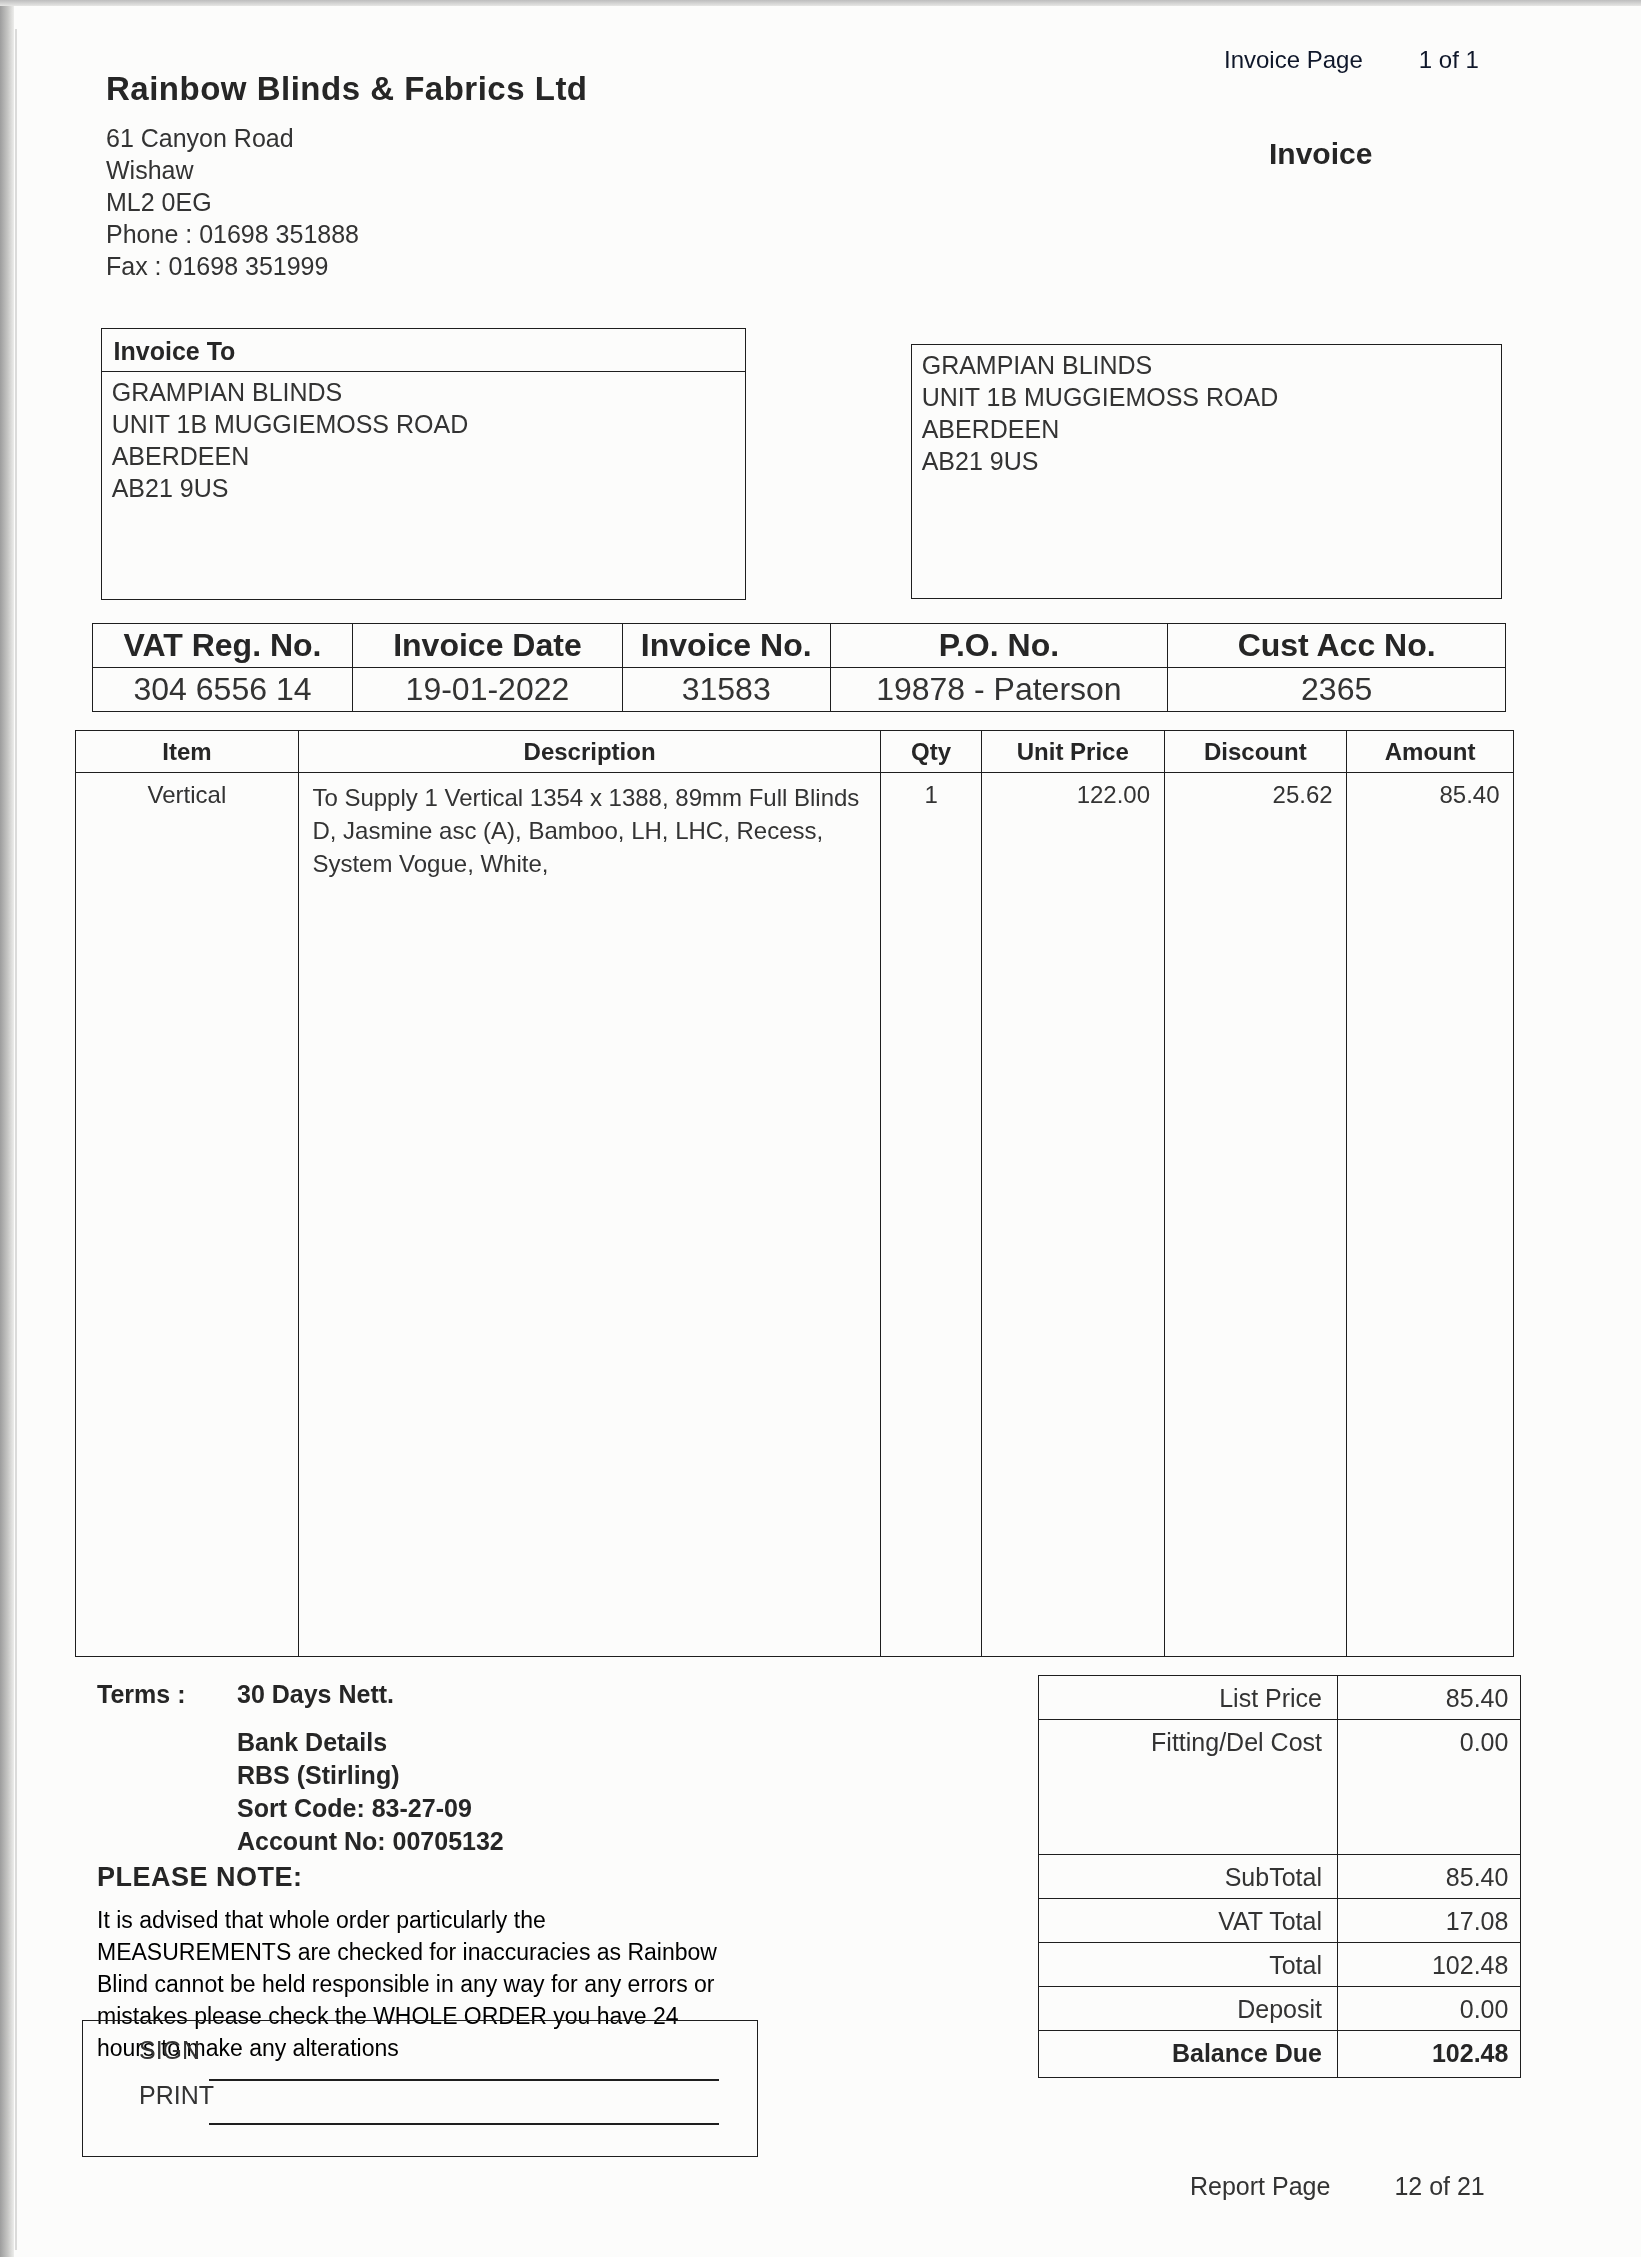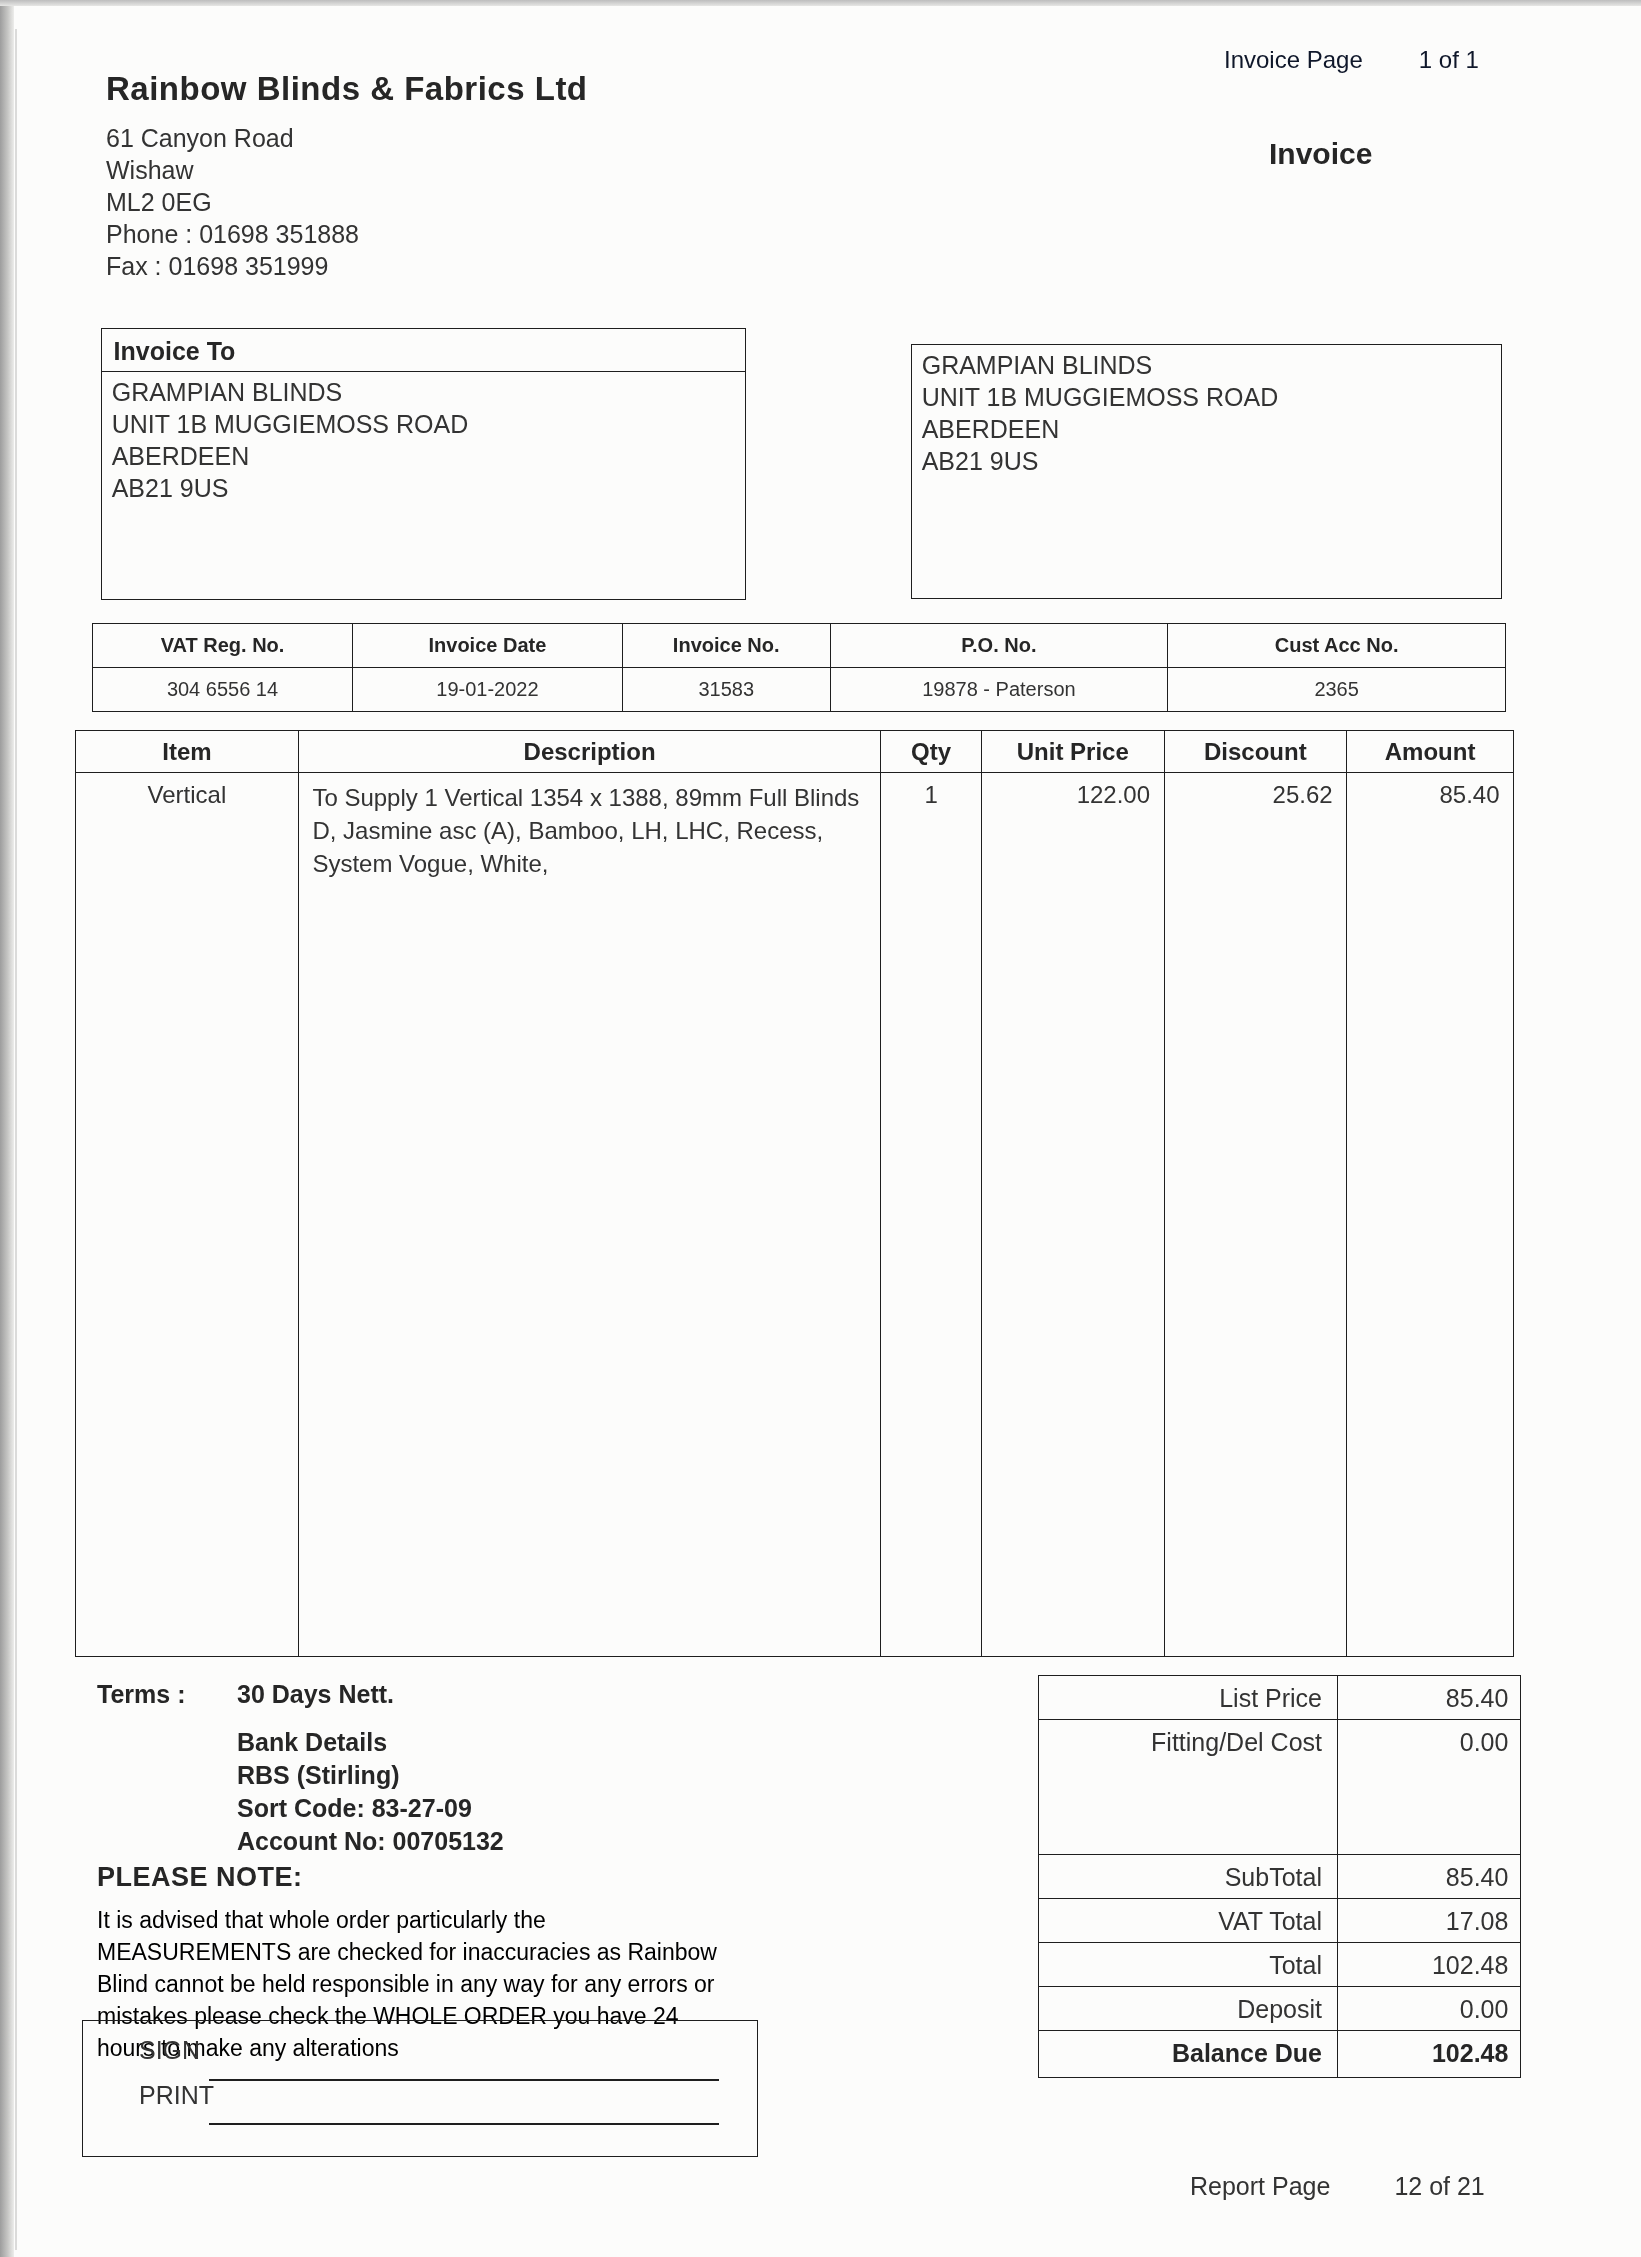--- a/index.html
+++ b/index.html
@@ -34,21 +34,21 @@
   .addr-box .hd { font-size:25px; font-weight:bold; padding:7.7px 11.6px 5.8px 11.6px;
     border-bottom:1.9px solid #1e1e1e; color:#262626; }
   .addr-box .bd { padding:3.9px 9.7px; font-size:25px; line-height:32px; color:#333; }
   .box-invoice-to { left:101px; top:328px; width:645px; height:272px; }
   .box-ship-to   { left:911px; top:344px; width:591px; height:255px; }
 
   
   table { border-collapse:collapse; }
   .info-table { position:absolute; left:92px; top:623px; width:1414px; }
   .info-table td { border:1.9px solid #1e1e1e; text-align:center; height:44px;
-    font-size:20px; color:#333; }
+    font-size:32px; color:#333; }
   .info-table .h td { font-weight:bold; color:#262626; }
 
   
   .items-table { position:absolute; left:75px; top:730px; width:1439px; }
   .items-table td { border:1.9px solid #1e1e1e; font-size:24px; vertical-align:top; color:#333; }
   .items-table .h td { font-weight:bold; text-align:center; height:42px; vertical-align:middle; color:#262626; }
   .items-table .b td { height:884px; padding-top:7.7px; }
   .cell-item { text-align:center; }
   .cell-desc { padding:7.7px 13.5px; line-height:33px; text-align:left; }
   .cell-qty { text-align:center; }

